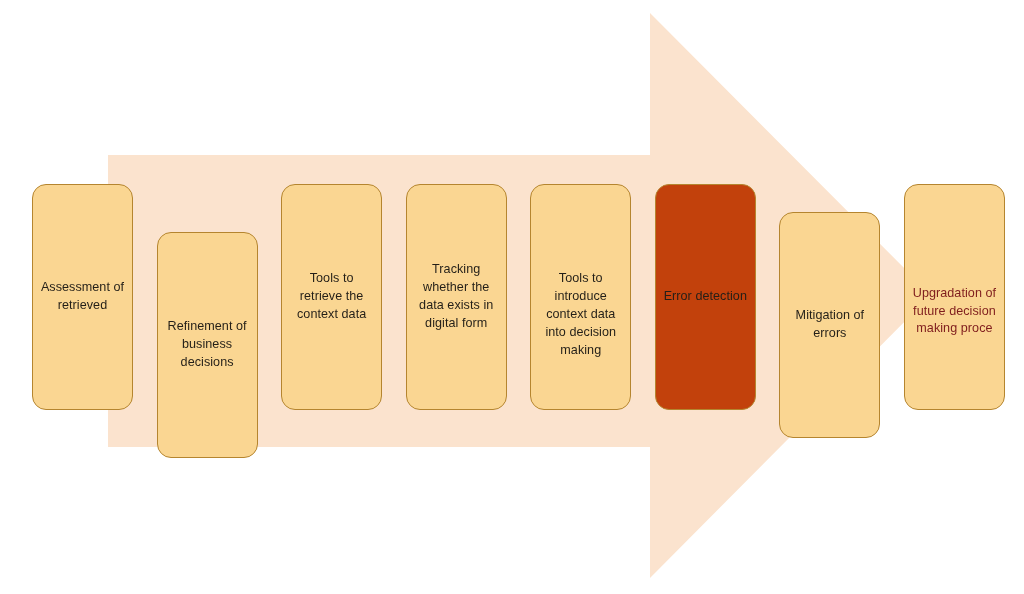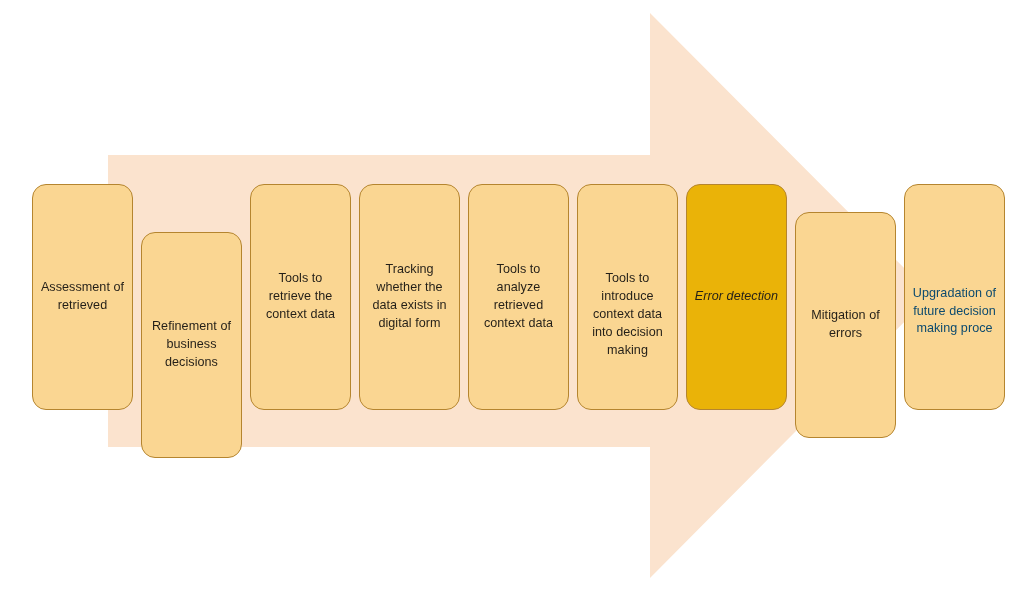--- a/index.html
+++ b/index.html
@@ -86,34 +86,31 @@
     </div>
 
     <div class="stage-box" style="background: rgb(250, 214, 146); border-color: rgb(181, 133, 47);">
       <span class="stage-label" style="color: rgb(35, 31, 24);">Tools to retrieve the context data</span>
     </div>
 
     <div class="stage-box" style="background: rgb(250, 214, 146); border-color: rgb(181, 133, 47);">
       <span class="stage-label" style="color: rgb(35, 31, 24);">Tracking whether the data exists in digital form</span>
     </div>
 
-    <div class="stage-box" style="background: rgb(250, 214, 146); border-color: rgb(181, 133, 47);">
-      <span class="stage-label" style="color: rgb(35, 31, 24);">Tools to analyze retrieved context data</span>
-    </div>
 
     <div class="stage-box" style="background: rgb(250, 214, 146); border-color: rgb(181, 133, 47);">
       <span class="stage-label" style="color: rgb(35, 31, 24); margin-top: 36px;">Tools to introduce context data into decision making</span>
     </div>
 
-    <div class="stage-box" style="background: #eab308; border-color: rgb(181, 133, 47); font-style: italic;">
+    <div class="stage-box" style="background: #c2410c; border-color: rgb(181, 133, 47);">
       <span class="stage-label" style="color: rgb(35, 31, 24);">Error detection</span>
     </div>
 
     <div class="stage-box" style="background: rgb(250, 214, 146); border-color: rgb(181, 133, 47); margin-top: 28px;">
       <span class="stage-label" style="color: rgb(35, 31, 24);">Mitigation of errors</span>
     </div>
 
     <div class="stage-box" style="background: rgb(250, 214, 146); border-color: rgb(181, 133, 47);">
-      <span class="stage-label" style="color: #0c4a6e; margin-top: 29px;">Upgradation of future decision making proce</span>
+      <span class="stage-label" style="color: #7f1d1d; margin-top: 29px;">Upgradation of future decision making proce</span>
     </div>
 
   </div>
 </div>
 
 </body></html>

